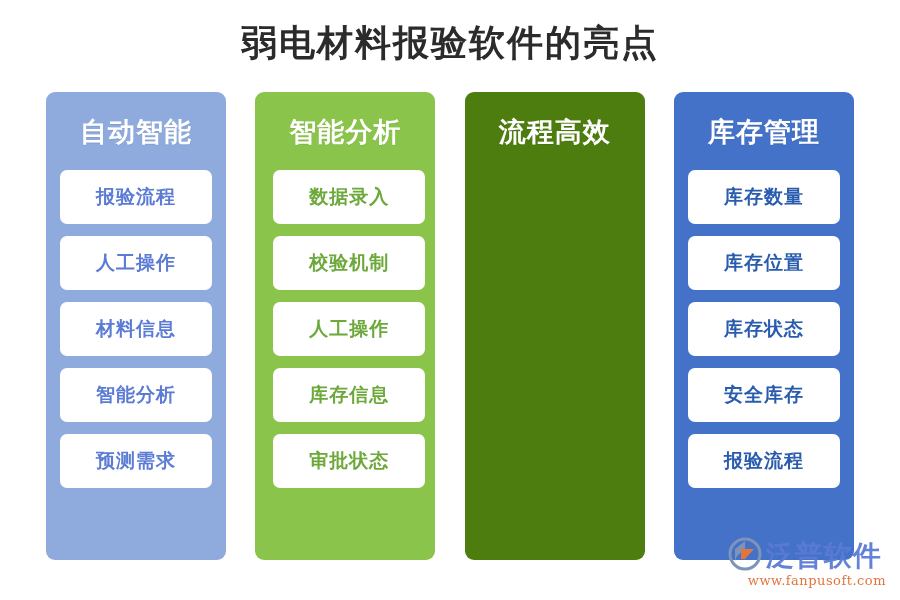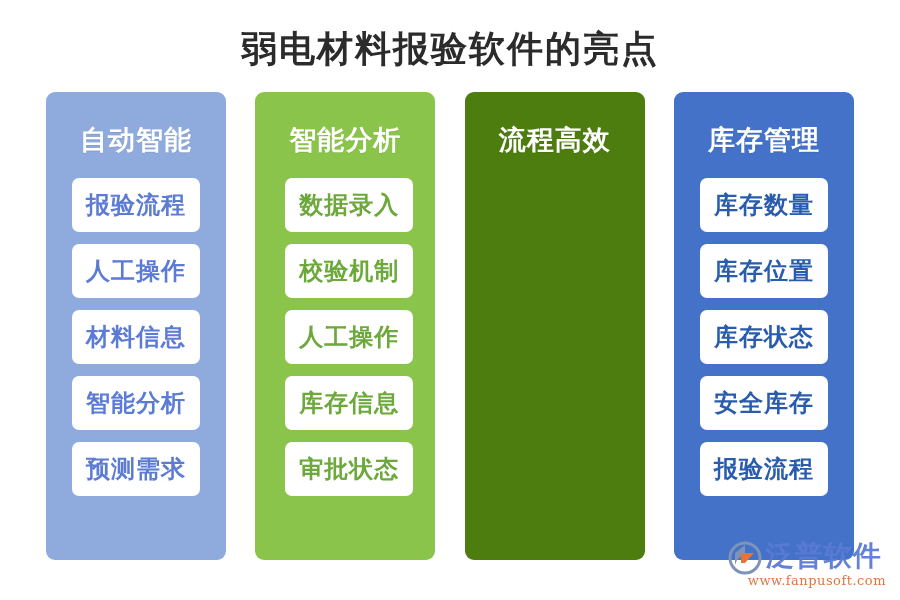--- a/index.html
+++ b/index.html
@@ -15,21 +15,21 @@
     position: relative;
   }
   .page {
     position: relative;
     width: 900px;
     height: 600px;
     box-sizing: border-box;
   }
   .page-title {
     position: absolute;
-    top: 24px;
+    top: 18px;
     left: 0;
     width: 900px;
     text-align: center;
     font-size: 36px;
     font-weight: 700;
     color: #2b2b2b;
     letter-spacing: 2px;
     font-family: "DejaVu Serif", "Liberation Serif", serif;
     line-height: 48px;
   }
@@ -42,21 +42,21 @@
     display: flex;
     justify-content: space-between;
   }
   .column {
     width: 180px;
     border-radius: 9px;
     display: flex;
     flex-direction: column;
     align-items: flex-end;
     box-sizing: border-box;
-    padding-top: 8px;
+    padding-top: 0px;
   }
   .col-header {
     font-size: 27px;
     font-weight: 700;
     color: #ffffff;
     letter-spacing: 1px;
     line-height: 1;
     height: 78px;
     display: flex;
     align-items: center;
@@ -65,28 +65,28 @@
     text-shadow: 0 1px 1px rgba(0,0,0,0.07);
   }
   .items {
     width: 100%;
     display: flex;
     flex-direction: column;
     align-items: center;
     gap: 12px;
   }
   .item {
-    width: 128px;
+    width: 152px;
     height: 54px;
     background: #ffffff;
     border-radius: 7px;
     display: flex;
     align-items: center;
     justify-content: center;
-    font-size: 24px;
+    font-size: 19px;
     font-weight: 700;
     letter-spacing: 1px;
     box-sizing: border-box;
   }
 
   
   .col-1 { background: #8FAADC; }
   .col-1 .item { color: #5B7BD5; }
   .col-2 { background: #8BC44A; }
   .col-2 .item { color: #6CA83A; margin-left: 8px; }
@@ -100,21 +100,21 @@
     position: absolute;
     right: 14px;
     bottom: 12px;
     display: flex;
     flex-direction: column;
     align-items: flex-start;
     pointer-events: none;
   }
   .wm-row {
     display: flex;
-    align-items: flex-end;
+    align-items: flex-start;
     gap: 4px;
   }
   .wm-logo {
     width: 34px;
     height: 34px;
     flex: none;
   }
   .wm-name {
     font-size: 28px;
     font-weight: 700;

